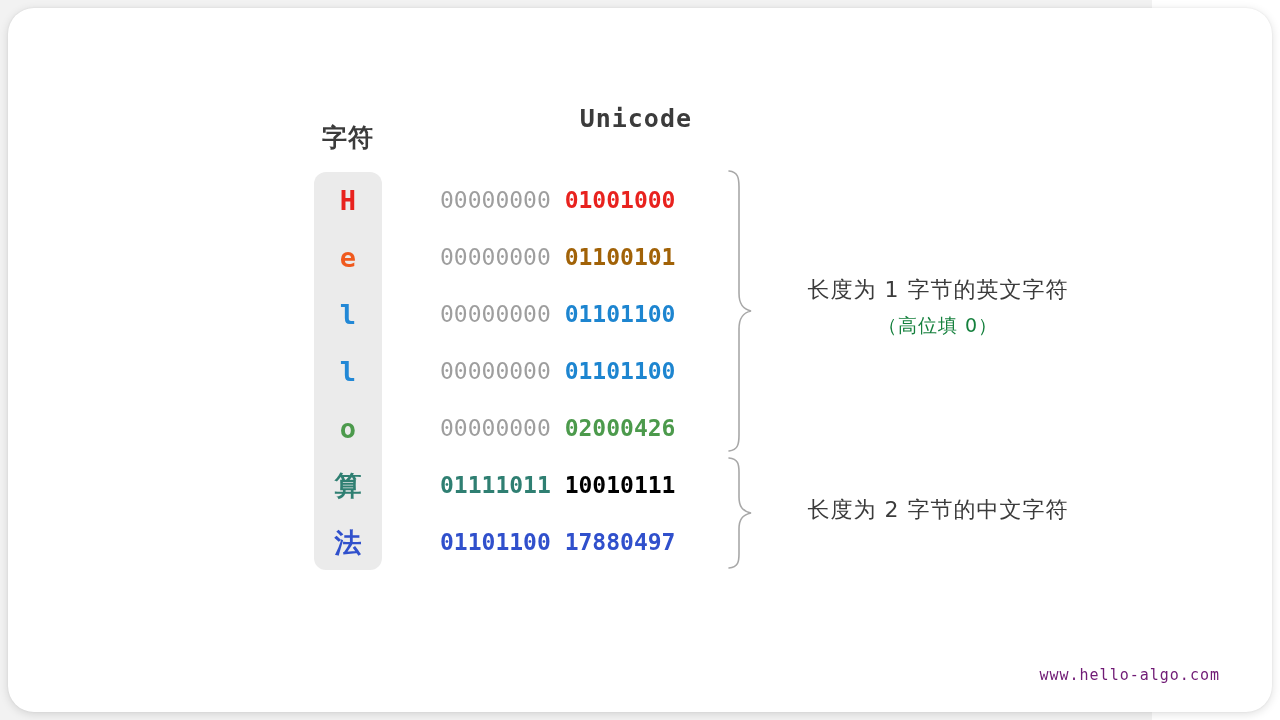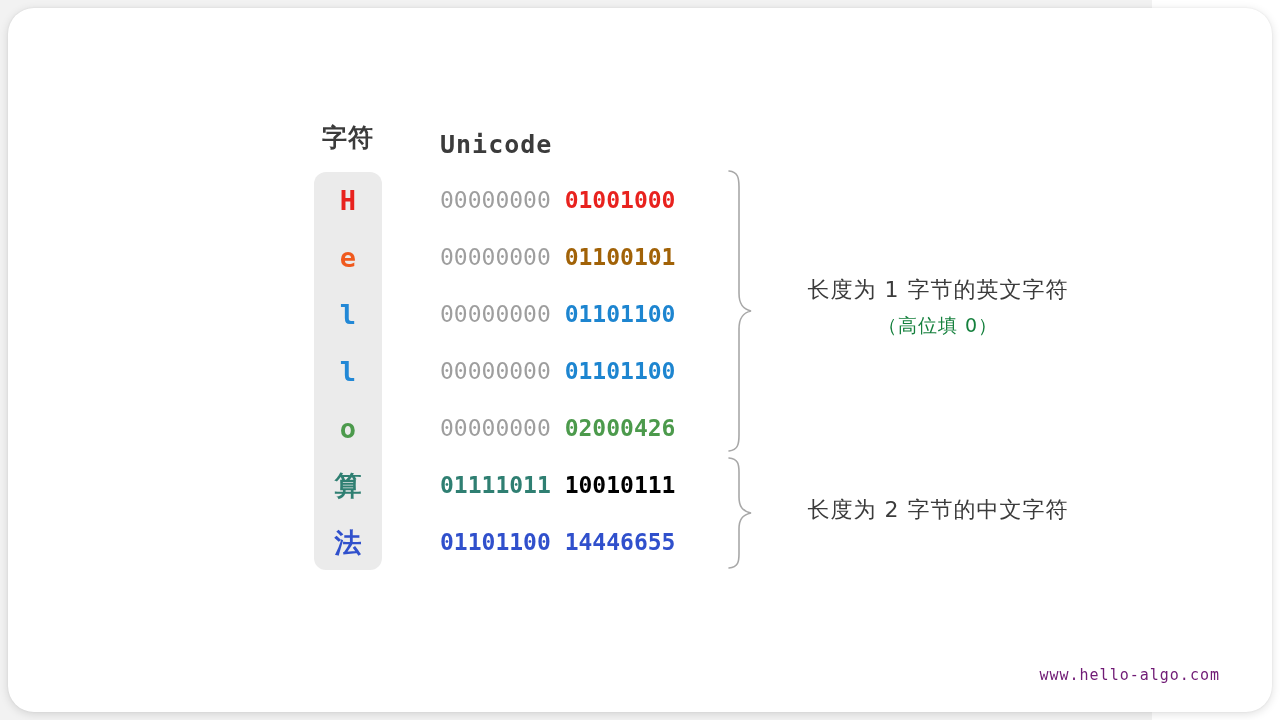--- a/index.html
+++ b/index.html
@@ -43,23 +43,23 @@
     left: 306px;
     top: 113px;
     width: 68px;
     text-align: center;
     font-size: 25px;
     font-family: "DejaVu Sans", sans-serif;
     letter-spacing: 1px;
   }
   #head-unicode {
     left: 432px;
-    top: 122px;
+    top: 96px;
     width: 252px;
-    text-align: left;
+    text-align: right;
     font-size: 25px;
     font-family: "DejaVu Sans Mono", "Liberation Mono", monospace;
     letter-spacing: 1px;
   }
 
   
   #char-col {
     position: absolute;
     left: 306px;
     top: 164px;
@@ -168,21 +168,21 @@
         <div class="char-cell cjk" style="top: 342px; color: rgb(48, 80, 204);">法</div>
       </div>
 
     <div id="rows-host">
         <div class="bin-row" style="top: 164px;"><span class="bin-hi">00000000</span> <span class="bin-lo" style="color: rgb(232, 34, 30);">01001000</span></div>
         <div class="bin-row" style="top: 221px;"><span class="bin-hi">00000000</span> <span class="bin-lo" style="color: #a16207;">01100101</span></div>
         <div class="bin-row" style="top: 278px;"><span class="bin-hi">00000000</span> <span class="bin-lo" style="color: rgb(29, 133, 208);">01101100</span></div>
         <div class="bin-row" style="top: 335px;"><span class="bin-hi">00000000</span> <span class="bin-lo" style="color: rgb(29, 133, 208);">01101100</span></div>
         <div class="bin-row" style="top: 392px;"><span class="bin-hi">00000000</span> <span class="bin-lo" style="color: rgb(76, 154, 76);">02000426</span></div>
         <div class="bin-row" style="top: 449px;"><span class="bin-hi strong" style="color: rgb(47, 127, 114);">01111011</span> <span class="bin-lo" style="color: #000000; margin-top: 10px;">10010111</span></div>
-        <div class="bin-row" style="top: 506px;"><span class="bin-hi strong" style="color: rgb(48, 80, 204);">01101100</span> <span class="bin-lo" style="color: rgb(48, 80, 204);">14446655</span></div>
+        <div class="bin-row" style="top: 506px;"><span class="bin-hi strong" style="color: rgb(48, 80, 204);">01101100</span> <span class="bin-lo" style="color: rgb(48, 80, 204);">17880497</span></div>
       </div>
 
     <div class="brace" id="brace-1" style="top:161px;">
       <svg width="30" height="284" viewBox="0 0 30 284" fill="none" aria-hidden="true">
         <path d="M3 2 C 12 3, 13 9, 13 18 L 13 124 C 13 134, 16 140, 25 142 C 16 144, 13 150, 13 160 L 13 266 C 13 275, 12 281, 3 282" stroke="#a8a8a8" stroke-width="1.6" fill="none" stroke-linecap="round"></path>
       </svg>
     </div>
 
     <div class="brace" id="brace-2" style="top:448px;">
       <svg width="30" height="114" viewBox="0 0 30 114" fill="none" aria-hidden="true">

